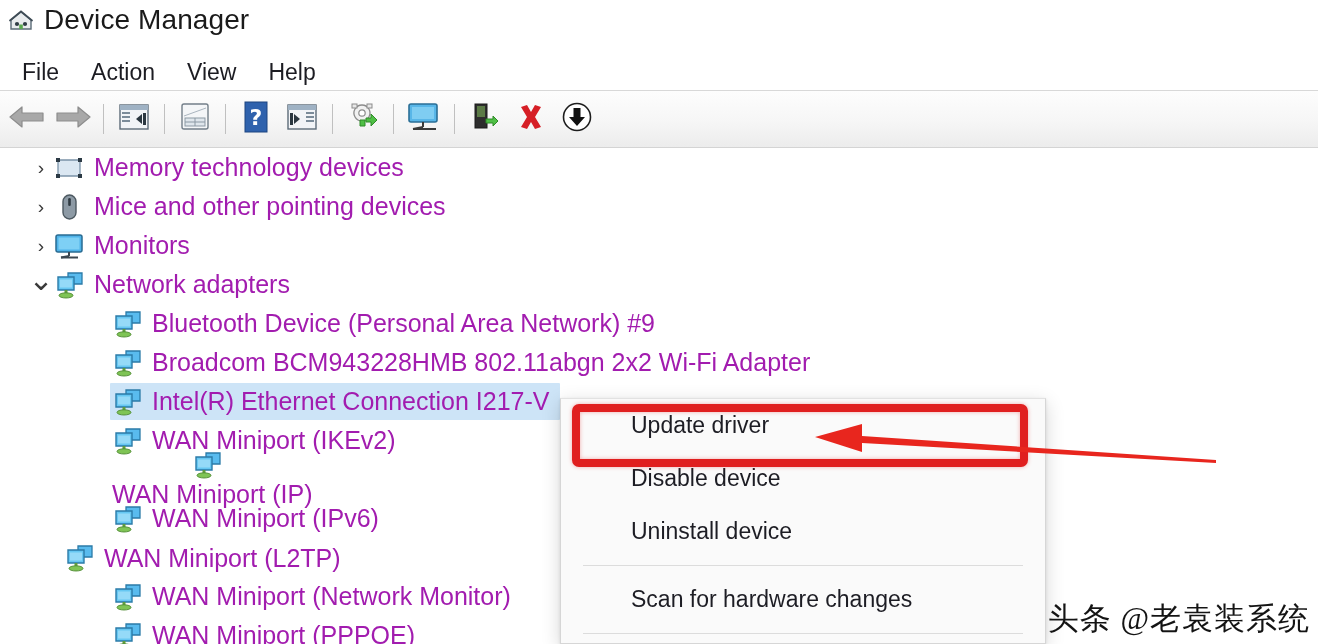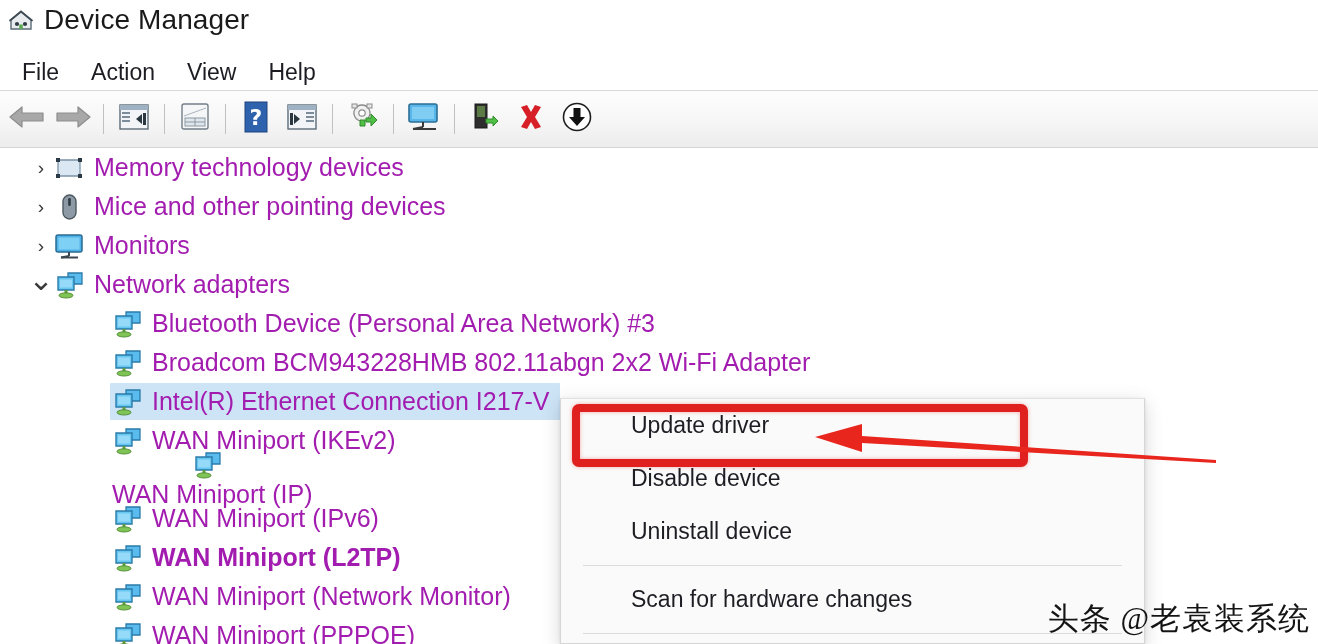--- a/index.html
+++ b/index.html
@@ -144,21 +144,21 @@
     margin-right: 10px;
     position: relative;
     z-index: 1;
   }
 
   
   .ctxmenu {
     position: absolute;
     left: 560px;
     top: 398px;
-    width: 585px;
+    width: 486px;
     height: 246px;
     background: #fafafa;
     border: 1px solid #d6d6d6;
     border-top: 1px solid #e2e2e2;
     box-shadow: 0 5px 18px rgba(0,0,0,0.16), 0 1px 3px rgba(0,0,0,0.10);
     box-sizing: border-box;
     overflow: hidden;
     z-index: 20;
   }
   .ctx-item {
@@ -425,21 +425,21 @@
       <div class="tree-row">
         <div style="display: flex; align-items: center; position: relative; z-index: 1; padding-left: 112px;">
           <span class="chev" style="width: 0px;"></span>
           <span class="tree-icon"><svg width="30" height="30" viewBox="0 0 30 30">
               <path d="M14 3 L28 3 L28 14 L14 14 Z" fill="#59bbee" stroke="#2b7ba8" stroke-width="1.3"></path>
               <path d="M4 7 L20 7 L20 20 L4 20 Z" fill="#66c7f2" stroke="#2b7ba8" stroke-width="1.4"></path>
               <path d="M6 9.5 L18 9.5 L18 17.5 L6 17.5 Z" fill="#a5e0fa" opacity="0.75"></path>
               <path d="M10.5 20 L13.5 20 L13.5 24 L10.5 24 Z" fill="#5f9b3e"></path>
               <ellipse cx="12" cy="25.4" rx="7" ry="2.6" fill="#7fc455" stroke="#4f8a33" stroke-width="0.9"></ellipse>
             </svg></span>
-          <span class="tree-label">Bluetooth Device (Personal Area Network) #3</span>
+          <span class="tree-label">Bluetooth Device (Personal Area Network) #9</span>
         </div>
       </div>
       <div class="tree-row">
         <div style="display: flex; align-items: center; position: relative; z-index: 1; padding-left: 112px;">
           <span class="chev" style="width: 0px;"></span>
           <span class="tree-icon"><svg width="30" height="30" viewBox="0 0 30 30">
               <path d="M14 3 L28 3 L28 14 L14 14 Z" fill="#59bbee" stroke="#2b7ba8" stroke-width="1.3"></path>
               <path d="M4 7 L20 7 L20 20 L4 20 Z" fill="#66c7f2" stroke="#2b7ba8" stroke-width="1.4"></path>
               <path d="M6 9.5 L18 9.5 L18 17.5 L6 17.5 Z" fill="#a5e0fa" opacity="0.75"></path>
               <path d="M10.5 20 L13.5 20 L13.5 24 L10.5 24 Z" fill="#5f9b3e"></path>
@@ -495,21 +495,21 @@
               <path d="M14 3 L28 3 L28 14 L14 14 Z" fill="#59bbee" stroke="#2b7ba8" stroke-width="1.3"></path>
               <path d="M4 7 L20 7 L20 20 L4 20 Z" fill="#66c7f2" stroke="#2b7ba8" stroke-width="1.4"></path>
               <path d="M6 9.5 L18 9.5 L18 17.5 L6 17.5 Z" fill="#a5e0fa" opacity="0.75"></path>
               <path d="M10.5 20 L13.5 20 L13.5 24 L10.5 24 Z" fill="#5f9b3e"></path>
               <ellipse cx="12" cy="25.4" rx="7" ry="2.6" fill="#7fc455" stroke="#4f8a33" stroke-width="0.9"></ellipse>
             </svg></span>
           <span class="tree-label">WAN Miniport (IPv6)</span>
         </div>
       </div>
       <div class="tree-row">
-        <div style="display: flex; align-items: center; position: relative; z-index: 1; padding-left: 112px; font-weight: bold;">
+        <div style="display: flex; align-items: flex-end; position: relative; z-index: 1; padding-left: 64px;">
           <span class="chev" style="width: 0px;"></span>
           <span class="tree-icon"><svg width="30" height="30" viewBox="0 0 30 30">
               <path d="M14 3 L28 3 L28 14 L14 14 Z" fill="#59bbee" stroke="#2b7ba8" stroke-width="1.3"></path>
               <path d="M4 7 L20 7 L20 20 L4 20 Z" fill="#66c7f2" stroke="#2b7ba8" stroke-width="1.4"></path>
               <path d="M6 9.5 L18 9.5 L18 17.5 L6 17.5 Z" fill="#a5e0fa" opacity="0.75"></path>
               <path d="M10.5 20 L13.5 20 L13.5 24 L10.5 24 Z" fill="#5f9b3e"></path>
               <ellipse cx="12" cy="25.4" rx="7" ry="2.6" fill="#7fc455" stroke="#4f8a33" stroke-width="0.9"></ellipse>
             </svg></span>
           <span class="tree-label">WAN Miniport (L2TP)</span>
         </div>

